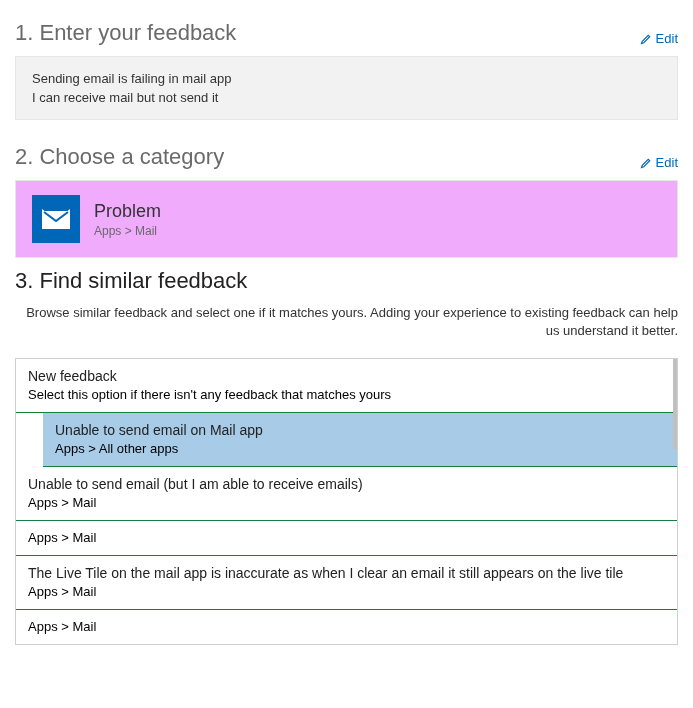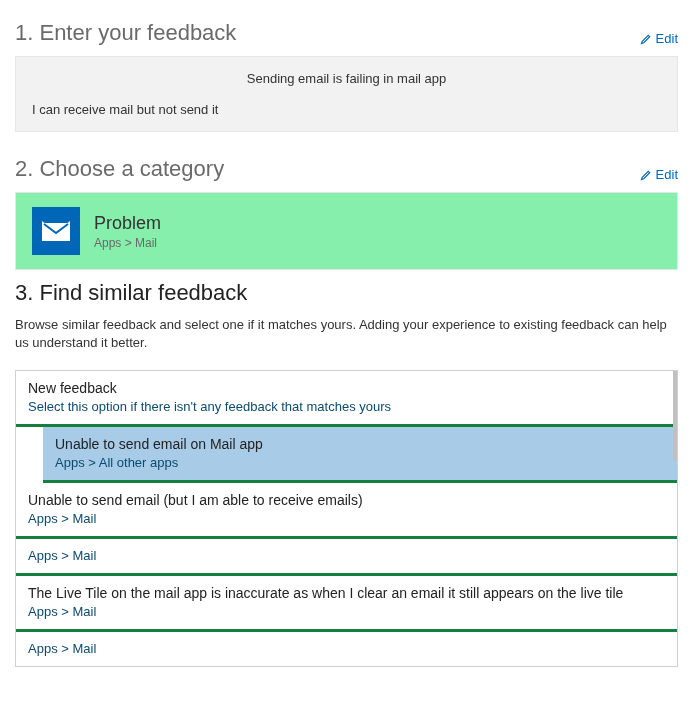--- a/index.html
+++ b/index.html
@@ -34,23 +34,23 @@
     cursor: pointer;
   }
   .edit-link svg { width: 12px; height: 12px; }
   .feedback-summary {
     background: #f2f2f2;
     border: 1px solid #e6e6e6;
     padding: 14px 16px;
     font-size: 13px;
     color: #333;
   }
-  .feedback-summary .line1 { margin-bottom: 16px; text-align: center; }
+  .feedback-summary .line1 { margin-bottom: 4px; }
   .category-box {
-    background: #86efac;
+    background: #f0abfc;
     border: 1px solid #e6e6e6;
     padding: 14px 16px;
     display: flex;
     align-items: center;
     gap: 14px;
   }
   .category-icon {
     width: 48px;
     height: 48px;
     background: #0067b8;
@@ -67,43 +67,44 @@
   .category-text .psub {
     font-size: 12px;
     color: #6a6a6a;
     margin-top: 2px;
   }
   .step3-desc {
     font-size: 13px;
     color: #333;
     margin: 8px 0 18px 0;
     line-height: 1.4;
+    text-align: right;
   }
   .feedback-list {
     border: 1px solid #d0d0d0;
     position: relative;
   }
   .feedback-item {
     padding: 8px 12px 10px 12px;
-    border-bottom: 3px solid #15803d;
+    border-bottom: 1px solid #15803d;
     cursor: pointer;
   }
   .feedback-item:last-child { border-bottom: none; }
   .feedback-item.selected {
     background: #a8cbe8;
     margin-left: 27px;
   }
   .feedback-item .fb-title {
     font-size: 14px;
     color: #222;
     line-height: 1.35;
   }
   .feedback-item .fb-sub {
     font-size: 13px;
-    color: #0c4a6e;
+    color: #000000;
     margin-top: 1px;
   }
   .list-scroll-indicator {
     position: absolute;
     right: 0;
     top: 0;
     width: 4px;
     height: 90px;
     background: #c0c0c0;
   }

